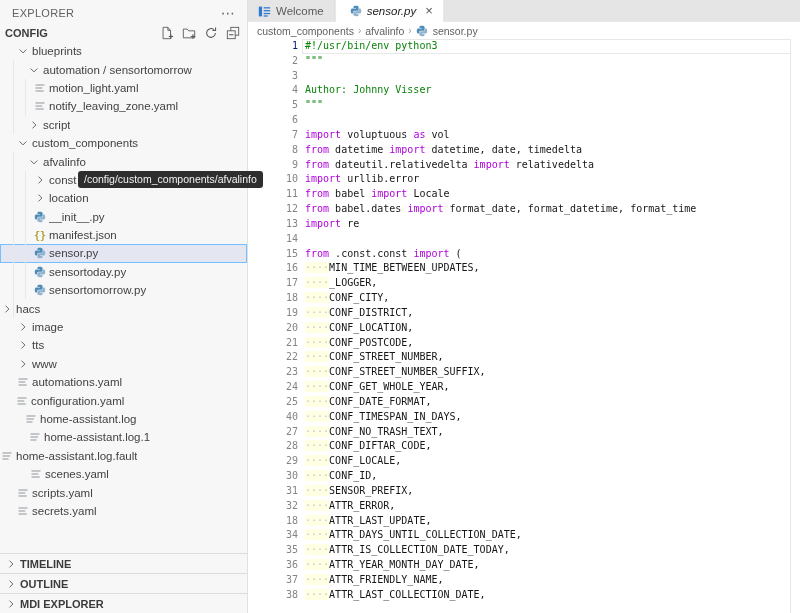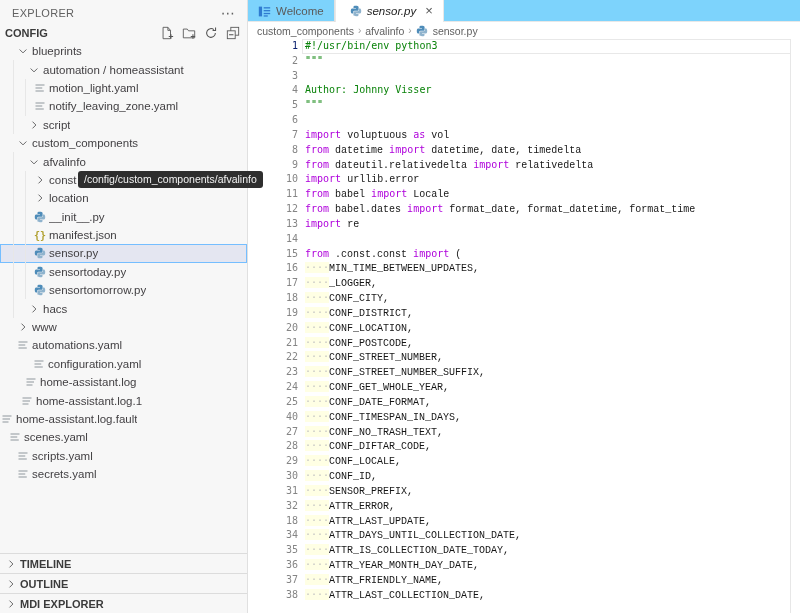--- a/index.html
+++ b/index.html
@@ -28,21 +28,21 @@
   .json-glyph { font-family:"DejaVu Sans Mono", monospace; font-size:10px; font-weight:bold; color:#b0a030; }
   .panels { position:absolute; left:0; bottom:0; width:247px; }
   .panel-header { height:20px; display:flex; align-items:center; border-top:1px solid #dcdcdc;
                   font-size:11px; font-weight:bold; color:#3b3b3b; padding-left:4px; background:#f7f7f7; cursor:pointer; }
   .panel-header .icon { width:14px; display:flex; justify-content:center; margin-right:2px; }
   .tooltip { position:absolute; left:78px; top:171px; z-index:50; background:#2e2e2e; color:#f2f2f2;
              font-size:10.5px; font-weight:500; padding:2px 6px 3px 6px; border-radius:3px; white-space:nowrap; }
 
   
   .editor { position:absolute; left:248px; top:0; width:552px; height:613px; background:#fff; }
-  .tabbar { height:22px; background:#7dd3fc; border-bottom:1px solid #e8e8e8; display:flex; }
+  .tabbar { height:22px; background:#e5e5e5; border-bottom:1px solid #e8e8e8; display:flex; }
   .tab { height:22px; display:flex; align-items:center; padding:0 10px; font-size:11.5px;
          color:#5a5a5a; cursor:pointer; }
   .tab .icon { margin-right:5px; display:flex; }
   .tab.inactive { border-right:1px solid #e0e0e0; }
   .tab.active { background:#fff; color:#1f1f1f; border-left:1px solid #e8e8e8; border-right:1px solid #e8e8e8;
                 margin-bottom:-1px; padding-left:14px; }
   .tab.active .lbl { font-style:italic; }
   .tab-close { margin-left:9px; color:#555; font-size:13px; line-height:10px; cursor:pointer; }
   .breadcrumb { height:17px; display:flex; align-items:center; padding-left:9px; font-size:10.5px;
                 color:#616161; gap:4px; background:#fff; }
@@ -52,21 +52,21 @@
   .code { position:absolute; top:39px; left:0; right:0; bottom:0; font-family:"DejaVu Sans Mono", monospace;
           font-size:10px; }
   .code-line { position:relative; height:14.83px; line-height:14.83px; white-space:pre; }
   .ln { position:absolute; left:0; top:0; width:50px; text-align:right; color:#858585; }
   .ln.active { color:#0b216f; }
   .line-content { position:absolute; left:57px; top:0; }
   .cur-line { position:absolute; left:54px; right:9px; top:0; height:14.83px;
               border:1px solid #e8e8e8; pointer-events:none; }
   .tok-keyword { color:#af00db; }
   .tok-comment { color:#098209; }
-  .tok-plain   { color:#161616;font-family:Liberation Mono, monospace; }
+  .tok-plain   { color:#161616; }
   .indent-ws { background:rgba(255,255,64,.14); color:#c2c2c2; }
   .overview-ruler { position:absolute; top:39px; bottom:0; right:9px; width:1px; background:#e7e7e7; }
 </style>
 </head>
 <body>
 
 <div class="app">
 
   <div class="sidebar">
     <div class="sb-header">
@@ -114,21 +114,21 @@
           </span>
           <span class="lbl">blueprints</span>
         </div>
         <div class="tree-row" style="padding-left:27px">
           <span class="guide" style="left:13px"></span>
           <span class="icon">
             <svg width="12" height="12" viewBox="0 0 16 16">
               <path d="M3.5 6l4.5 4.5L12.5 6" fill="none" stroke="#646465" stroke-width="1.3"></path>
             </svg>
           </span>
-          <span class="lbl">automation / homeassistant</span>
+          <span class="lbl">automation / sensortomorrow</span>
         </div>
         <div class="tree-row" style="padding-left:33px">
           <span class="guide" style="left:13px"></span>
           <span class="guide" style="left:25px"></span>
           <span class="icon">
             <svg width="12" height="12" viewBox="0 0 16 16">
               <g stroke="#9aa0a6" stroke-width="1.5">
                 <line x1="2" y1="4" x2="14" y2="4"></line>
                 <line x1="2" y1="8" x2="11" y2="8"></line>
                 <line x1="2" y1="12" x2="13" y2="12"></line>
@@ -242,50 +242,66 @@
           <span class="guide" style="left:13px"></span>
           <span class="guide" style="left:25px"></span>
           <span class="icon">
             <svg width="12" height="12" viewBox="0 0 32 32">
               <path fill="#4e8cb9" d="M15.9 2c-7 0-6.6 3-6.6 3v3.2h6.7v1H6.6S2 8.7 2 15.9s4 7 4 7h2.4v-3.3s-.1-4 4-4h6.7s3.8.1 3.8-3.7V5.7S23.5 2 15.9 2z"></path>
               <path fill="#8fb3cd" d="M16.1 30c7 0 6.6-3 6.6-3v-3.2H16v-1h9.4s4.6.5 4.6-6.7-4-7-4-7h-2.4v3.3s.1 4-4 4h-6.7s-3.8-.1-3.8 3.7v6.2S8.5 30 16.1 30z"></path>
             </svg>
           </span>
           <span class="lbl">sensortomorrow.py</span>
         </div>
-        <div class="tree-row" style="padding-left:27px">
+        <div class="tree-row" style="">
           <span class="guide" style="left:13px"></span>
           <span class="icon">
             <svg width="12" height="12" viewBox="0 0 16 16">
               <path d="M6 3.5L10.5 8 6 12.5" fill="none" stroke="#646465" stroke-width="1.3"></path>
             </svg>
           </span>
           <span class="lbl">hacs</span>
         </div>
         <div class="tree-row" style="padding-left:16px">
           <span class="icon">
             <svg width="12" height="12" viewBox="0 0 16 16">
               <path d="M6 3.5L10.5 8 6 12.5" fill="none" stroke="#646465" stroke-width="1.3"></path>
             </svg>
           </span>
+          <span class="lbl">image</span>
+        </div>
+        <div class="tree-row" style="padding-left:16px">
+          <span class="icon">
+            <svg width="12" height="12" viewBox="0 0 16 16">
+              <path d="M6 3.5L10.5 8 6 12.5" fill="none" stroke="#646465" stroke-width="1.3"></path>
+            </svg>
+          </span>
+          <span class="lbl">tts</span>
+        </div>
+        <div class="tree-row" style="padding-left:16px">
+          <span class="icon">
+            <svg width="12" height="12" viewBox="0 0 16 16">
+              <path d="M6 3.5L10.5 8 6 12.5" fill="none" stroke="#646465" stroke-width="1.3"></path>
+            </svg>
+          </span>
           <span class="lbl">www</span>
         </div>
         <div class="tree-row" style="padding-left:16px">
           <span class="icon">
             <svg width="12" height="12" viewBox="0 0 16 16">
               <g stroke="#9aa0a6" stroke-width="1.5">
                 <line x1="2" y1="4" x2="14" y2="4"></line>
                 <line x1="2" y1="8" x2="11" y2="8"></line>
                 <line x1="2" y1="12" x2="13" y2="12"></line>
               </g>
             </svg>
           </span>
           <span class="lbl">automations.yaml</span>
         </div>
-        <div class="tree-row" style="padding-left:32px">
+        <div class="tree-row" style="padding-left:15px">
           <span class="icon">
             <svg width="12" height="12" viewBox="0 0 16 16">
               <g stroke="#9aa0a6" stroke-width="1.5">
                 <line x1="2" y1="4" x2="14" y2="4"></line>
                 <line x1="2" y1="8" x2="11" y2="8"></line>
                 <line x1="2" y1="12" x2="13" y2="12"></line>
               </g>
             </svg>
           </span>
           <span class="lbl">configuration.yaml</span>
@@ -295,21 +311,21 @@
             <svg width="12" height="12" viewBox="0 0 16 16">
               <g stroke="#9aa0a6" stroke-width="1.5">
                 <line x1="2" y1="4" x2="14" y2="4"></line>
                 <line x1="2" y1="8" x2="12" y2="8"></line>
                 <line x1="2" y1="12" x2="10" y2="12"></line>
               </g>
             </svg>
           </span>
           <span class="lbl">home-assistant.log</span>
         </div>
-        <div class="tree-row" style="padding-left:20px">
+        <div class="tree-row" style="padding-left:28px">
           <span class="icon">
             <svg width="12" height="12" viewBox="0 0 16 16">
               <g stroke="#9aa0a6" stroke-width="1.5">
                 <line x1="2" y1="4" x2="14" y2="4"></line>
                 <line x1="2" y1="8" x2="12" y2="8"></line>
                 <line x1="2" y1="12" x2="10" y2="12"></line>
               </g>
             </svg>
           </span>
           <span class="lbl">home-assistant.log.1</span>
@@ -319,21 +335,21 @@
             <svg width="12" height="12" viewBox="0 0 16 16">
               <g stroke="#9aa0a6" stroke-width="1.5">
                 <line x1="2" y1="4" x2="14" y2="4"></line>
                 <line x1="2" y1="8" x2="12" y2="8"></line>
                 <line x1="2" y1="12" x2="10" y2="12"></line>
               </g>
             </svg>
           </span>
           <span class="lbl">home-assistant.log.fault</span>
         </div>
-        <div class="tree-row" style="padding-left:8px">
+        <div class="tree-row" style="padding-left:29px">
           <span class="icon">
             <svg width="12" height="12" viewBox="0 0 16 16">
               <g stroke="#9aa0a6" stroke-width="1.5">
                 <line x1="2" y1="4" x2="14" y2="4"></line>
                 <line x1="2" y1="8" x2="11" y2="8"></line>
                 <line x1="2" y1="12" x2="13" y2="12"></line>
               </g>
             </svg>
           </span>
           <span class="lbl">scenes.yaml</span>

